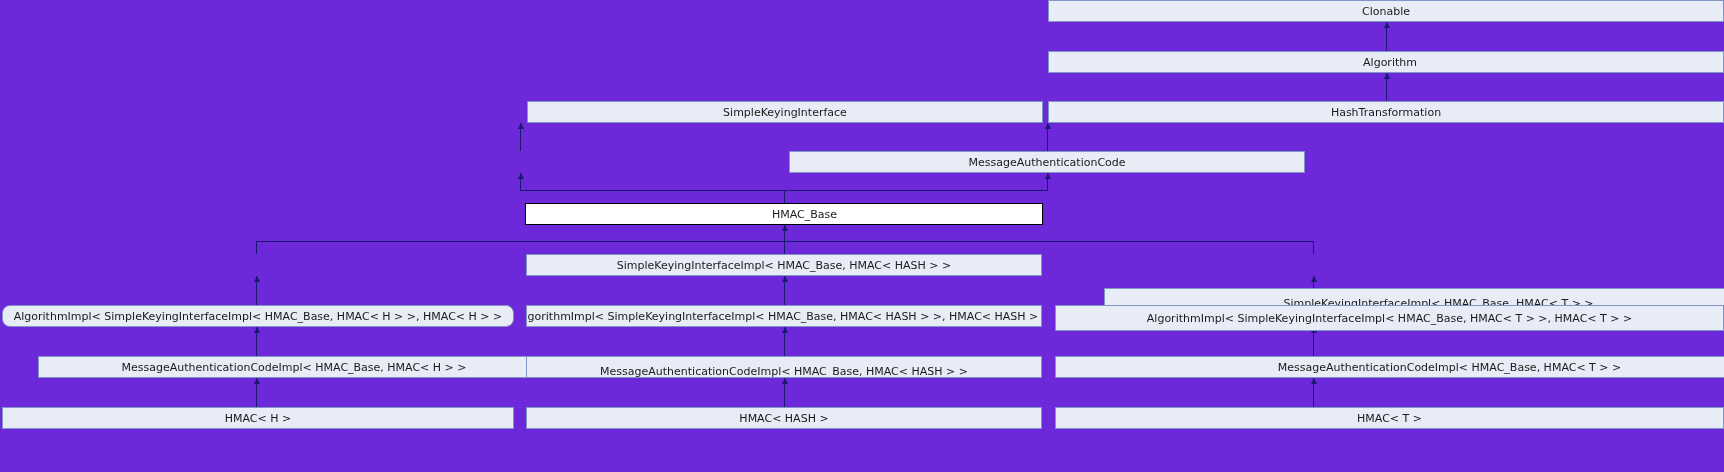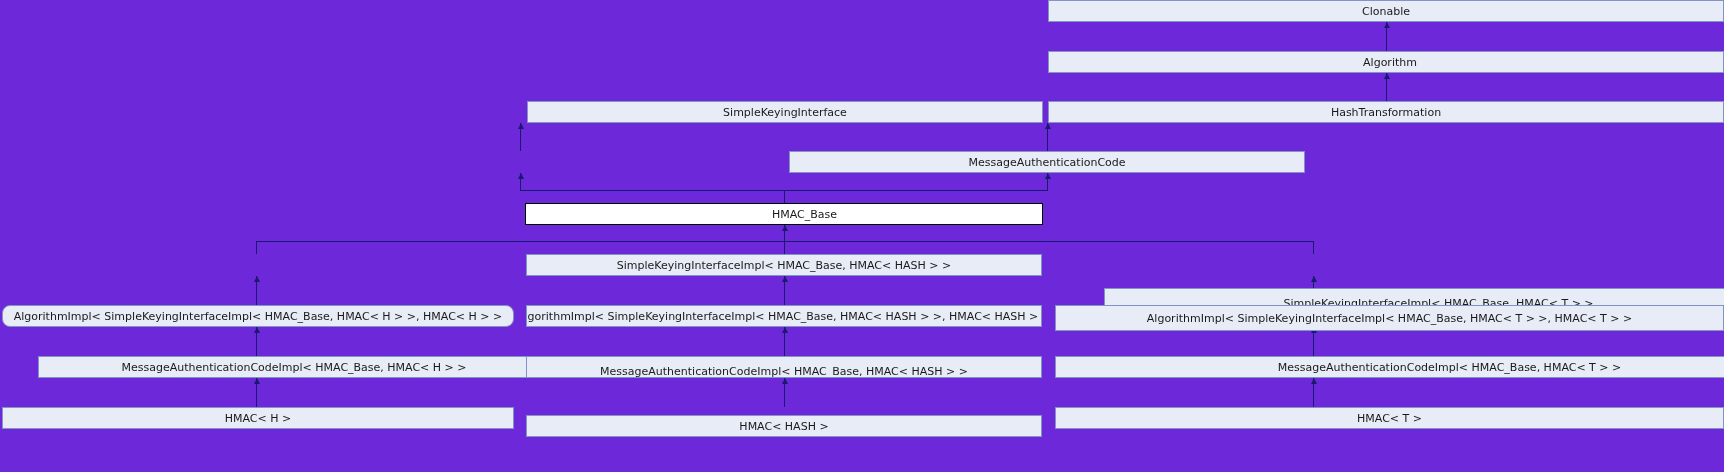--- a/index.html
+++ b/index.html
@@ -129,19 +129,19 @@
     </div>
     <div class="node" style="left: 526px; top: 356px; width: 516px; height: 22px; align-items: flex-end;">
       <span>MessageAuthenticationCodeImpl&lt; HMAC_Base, HMAC&lt; HASH &gt; &gt;</span>
     </div>
     <div class="node" style="left: 1055px; top: 356px; width: 789px; height: 22px; text-align: right;">
       <span>MessageAuthenticationCodeImpl&lt; HMAC_Base, HMAC&lt; T &gt; &gt;</span>
     </div>
     <div class="node" style="left: 2px; top: 407px; width: 512px; height: 22px;">
       <span>HMAC&lt; H &gt;</span>
     </div>
-    <div class="node" style="left: 526px; top: 407px; width: 516px; height: 22px; margin-top: 8px;">
+    <div class="node" style="left: 526px; top: 407px; width: 516px; height: 22px;">
       <span>HMAC&lt; HASH &gt;</span>
     </div>
     <div class="node" style="left: 1055px; top: 407px; width: 669px; height: 22px;">
       <span>HMAC&lt; T &gt;</span>
     </div>
   </div>
 
 </body></html>

